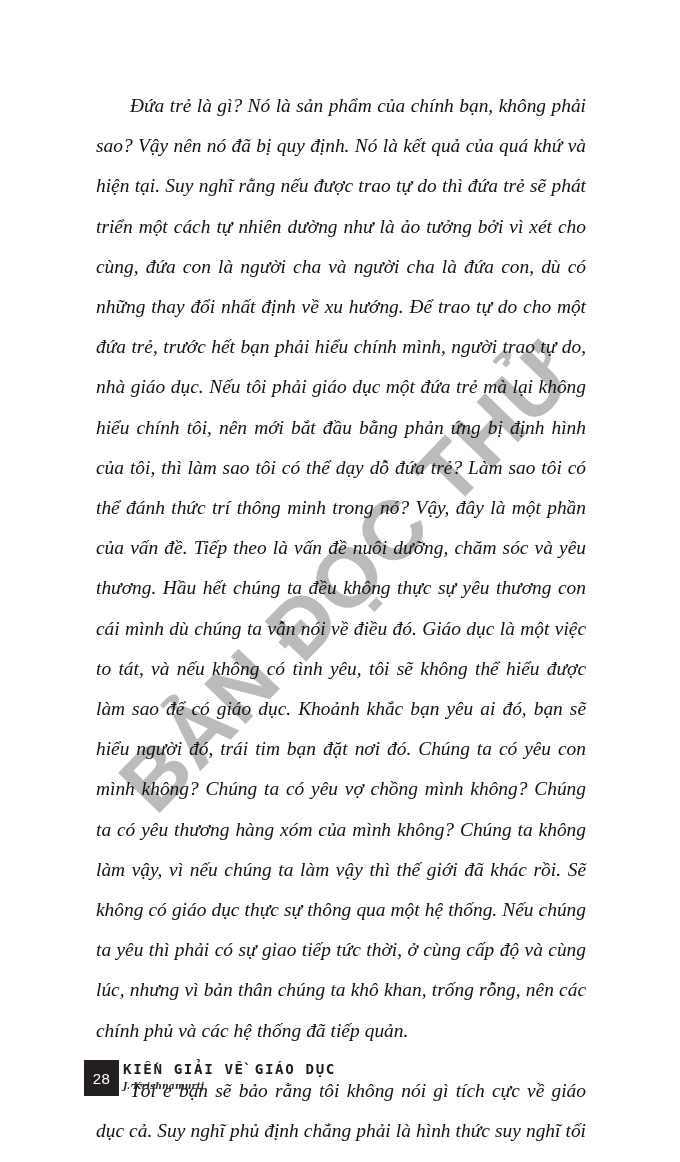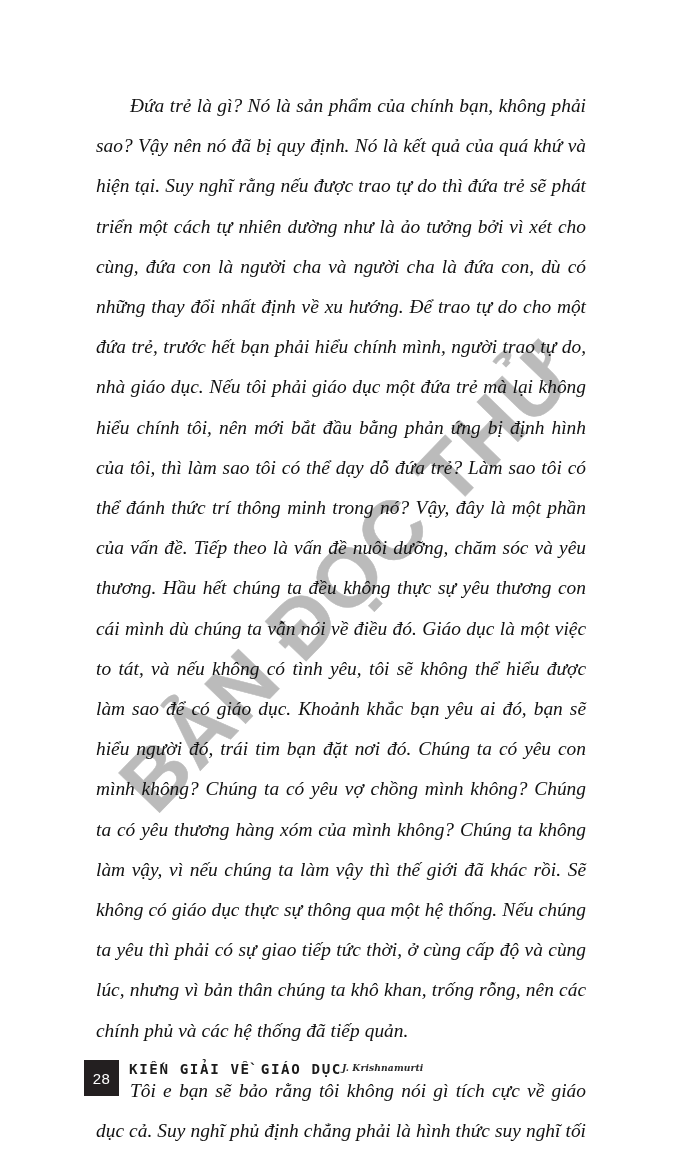--- a/index.html
+++ b/index.html
@@ -92,23 +92,24 @@
   }
   .page-number-box .num {
     color: #ffffff;
     font-family: "Liberation Sans", "DejaVu Sans", sans-serif;
     font-size: 15px;
     font-weight: 400;
     letter-spacing: 0.4px;
     line-height: 1;
   }
   .footer-texts {
-    margin-left: 10px;
+    margin-left: 4px;
     padding-top: 0px;
     display: flex;
+    flex-direction: column;
   }
   .book-title {
     font-family: "DejaVu Sans Mono", "Liberation Mono", monospace;
     font-weight: 700;
     font-size: 14.2px;
     letter-spacing: 1.6px;
     color: #1b1b1b;
     line-height: 18px;
     white-space: nowrap;
   }

